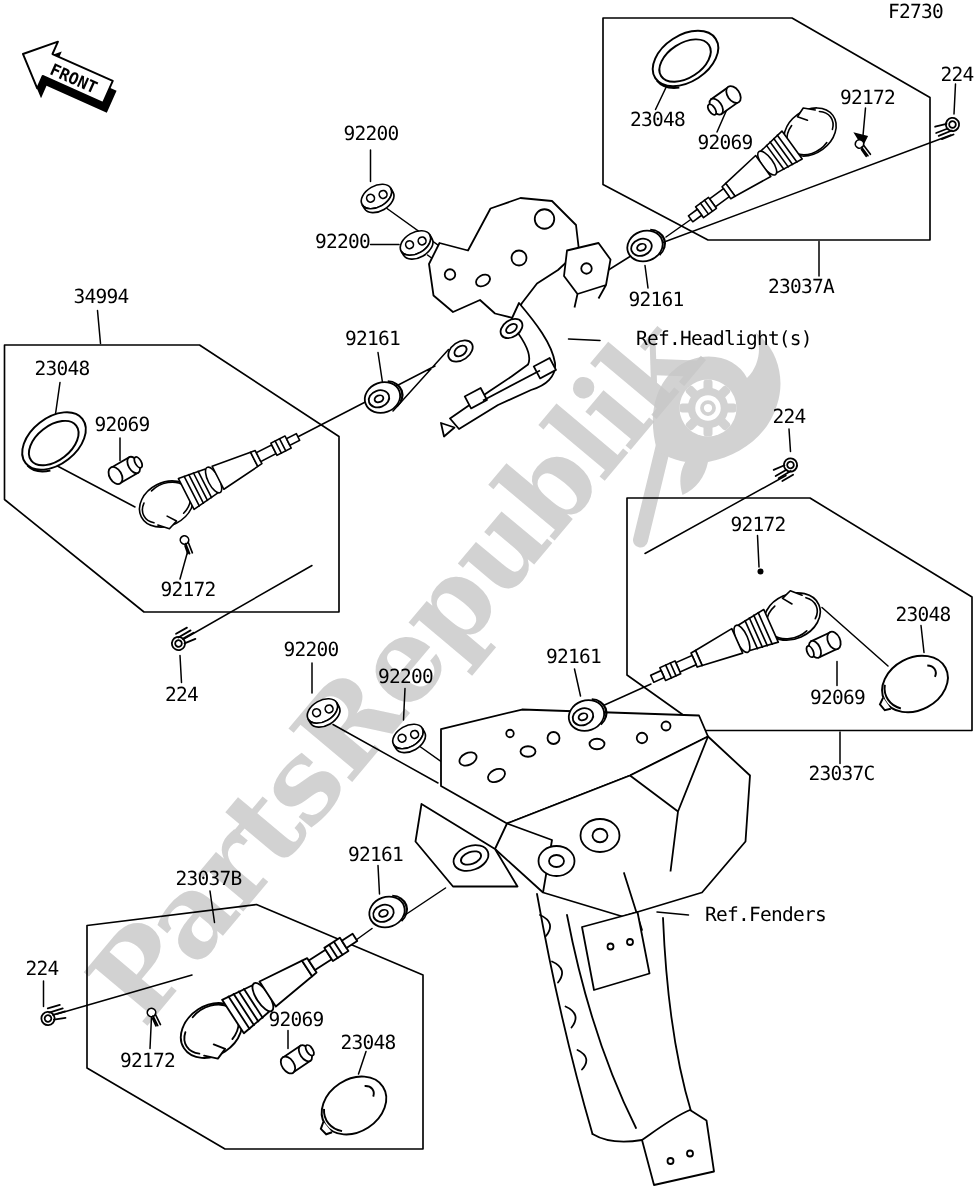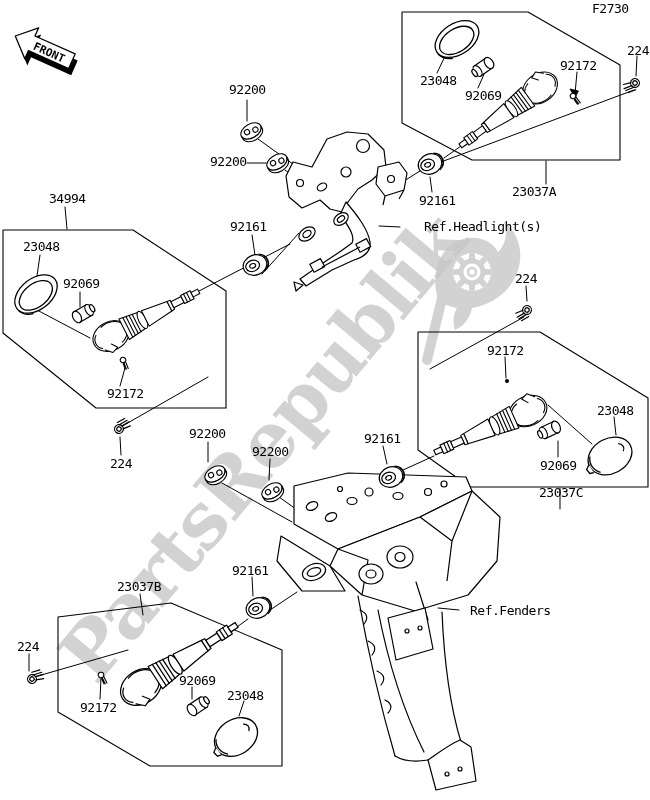--- a/index.html
+++ b/index.html
@@ -244,21 +244,21 @@
   <div class="lbl" style="left:110px;top:457px">224</div>
 
   <div class="lbl" style="left:189px;top:427px">92200</div>
   <div class="lbl" style="left:252px;top:445px">92200</div>
   <div class="lbl" style="left:364px;top:432px">92161</div>
 
   <div class="lbl" style="left:515px;top:272px">224</div>
   <div class="lbl" style="left:487px;top:344px">92172</div>
   <div class="lbl" style="left:597px;top:404px">23048</div>
   <div class="lbl" style="left:540px;top:459px">92069</div>
-  <div class="lbl" style="left:539px;top:486px">23037C</div>
+  <div class="lbl" style="left:539px;top:510px">23037C</div>
 
   <div class="lbl" style="left:232px;top:564px">92161</div>
   <div class="lbl" style="left:117px;top:580px">23037B</div>
   <div class="lbl" style="left:470px;top:604px">Ref.Fenders</div>
   <div class="lbl" style="left:17px;top:640px">224</div>
   <div class="lbl" style="left:179px;top:674px">92069</div>
   <div class="lbl" style="left:227px;top:689px">23048</div>
   <div class="lbl" style="left:80px;top:701px">92172</div>
 
 </div>

